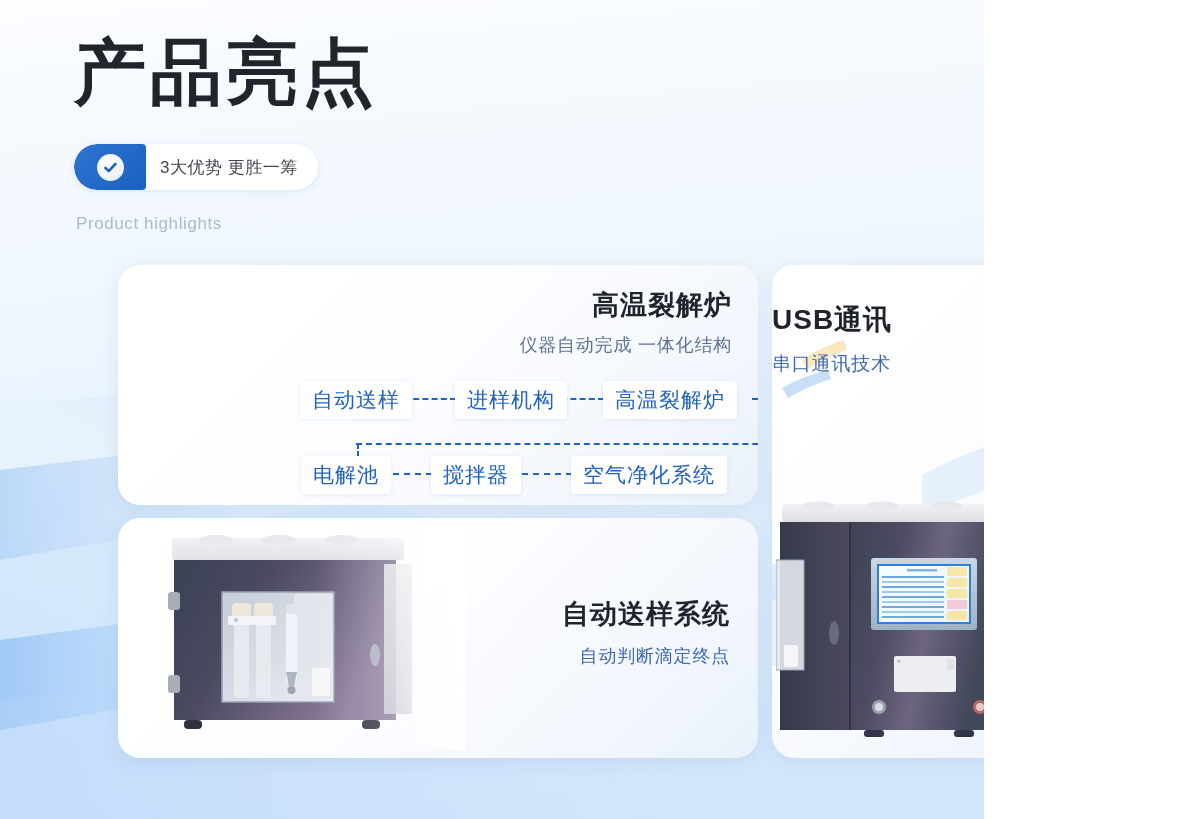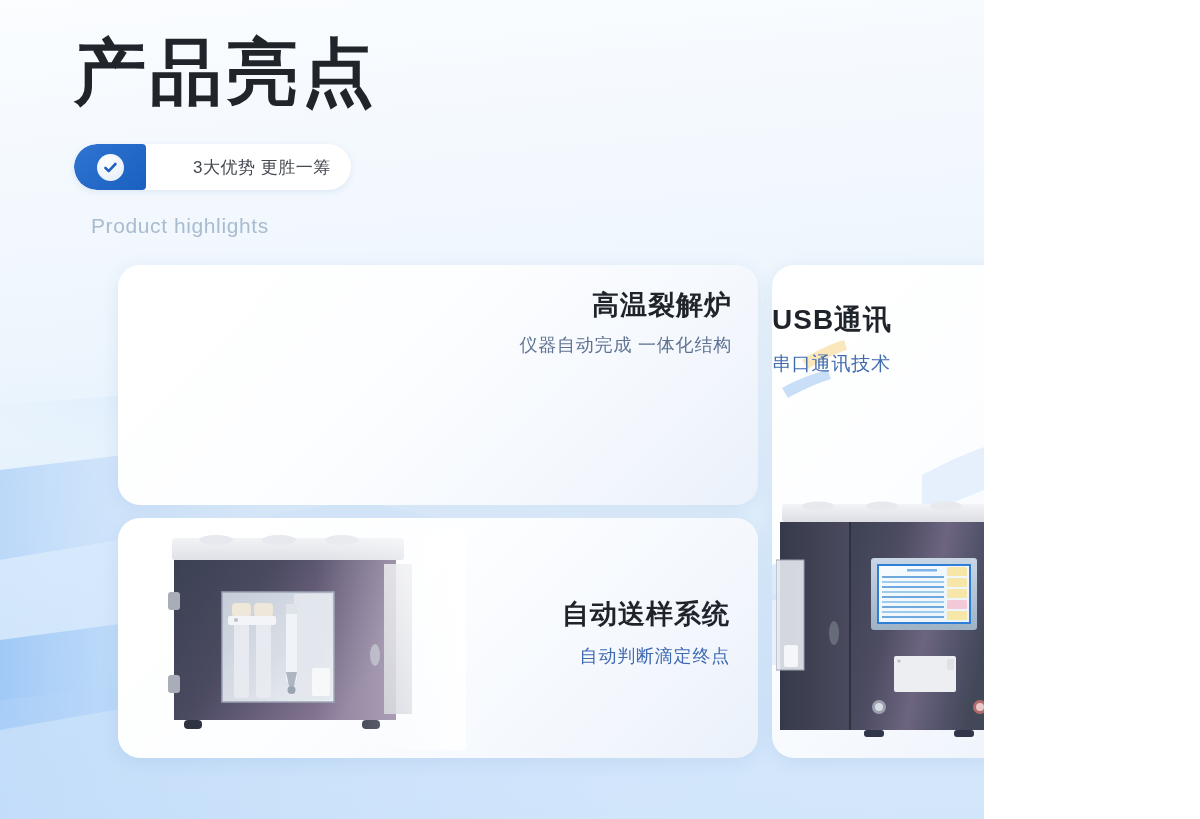--- a/index.html
+++ b/index.html
@@ -45,21 +45,20 @@
     position: absolute;
     left: 0px;
     top: 108px;
     display: flex;
     align-items: center;
     height: 46px;
     border-radius: 23px;
     background: #ffffff;
     box-shadow: 0 2px 7px rgba(80,120,180,0.13);
     overflow: hidden;
-    gap: 33px;
   }
   #badge-icon-wrap {
     width: 72px; height: 46px;
     background: linear-gradient(135deg, #2f74d0 0%, #1a60c0 100%);
     border-radius: 23px 4px 4px 23px;
     display: flex; align-items: center; justify-content: center;
     flex: none;
   }
   .check-circle {
     width: 27px; height: 27px; border-radius: 50%;
@@ -69,23 +68,23 @@
   .check-circle svg { display:block; }
   #badge-text {
     padding: 0 20px 0 14px;
     font-size: 17px;
     color: #44484f;
     white-space: nowrap;
     letter-spacing: .5px;
   }
   #subtitle-en {
     position: absolute;
-    left: 17px;
+    left: 2px;
     top: 178px;
-    font-size: 21px;
+    font-size: 17px;
     letter-spacing: .6px;
     color: #a9bbcf;
   }
 
   
   .card {
     position: absolute;
     border-radius: 22px;
     overflow: hidden;
     box-shadow: 0 4px 18px rgba(100,140,190,0.14);
@@ -210,20 +209,41 @@
     <div id="subtitle-en">Product highlights</div>
   </div>
 
   <div class="card" id="card-flow">
 
     <div id="flow-head">
       <h2 class="card-title">高温裂解炉</h2>
       <p class="card-sub">仪器自动完成 一体化结构</p>
     </div>
 
+    <div id="flow-diagram">
+
+      <div class="dashline dash-h" style="left:104px; top:17px; width:52px;"></div>
+      <div class="dashline dash-h" style="left:252px; top:17px; width:52px;"></div>
+
+      <div class="dashline dash-h" style="left:452px; top:17px; width:36px;"></div>
+
+      <div class="dashline dash-h" style="left:56px; top:62px; width:432px;"></div>
+      <div class="dashline dash-v" style="left:57px; top:62px; height:22px;"></div>
+
+      <div class="dashline dash-h" style="left:82px; top:92px; width:50px;"></div>
+      <div class="dashline dash-h" style="left:222px; top:92px; width:50px;"></div>
+
+      <div class="flow-box" style="left:0px; top:0px;">自动送样</div>
+      <div class="flow-box" style="left:155px; top:0px;">进样机构</div>
+      <div class="flow-box" style="left:303px; top:0px;">高温裂解炉</div>
+
+      <div class="flow-box" style="left:1px; top:75px;">电解池</div>
+      <div class="flow-box" style="left:131px; top:75px;">搅拌器</div>
+      <div class="flow-box" style="left:271px; top:75px;">空气净化系统</div>
+    </div>
   </div>
 
   <div class="card" id="card-photo">
 
     <div class="photo" style="left:48px; top:12px; width:300px; height:220px;">
       <svg width="300" height="220" viewBox="0 0 300 220">
         <defs>
           <linearGradient id="topCap" x1="0" y1="0" x2="0" y2="1">
             <stop offset="0%" stop-color="#f2f3f6"></stop>
             <stop offset="100%" stop-color="#dfe1e7"></stop>

